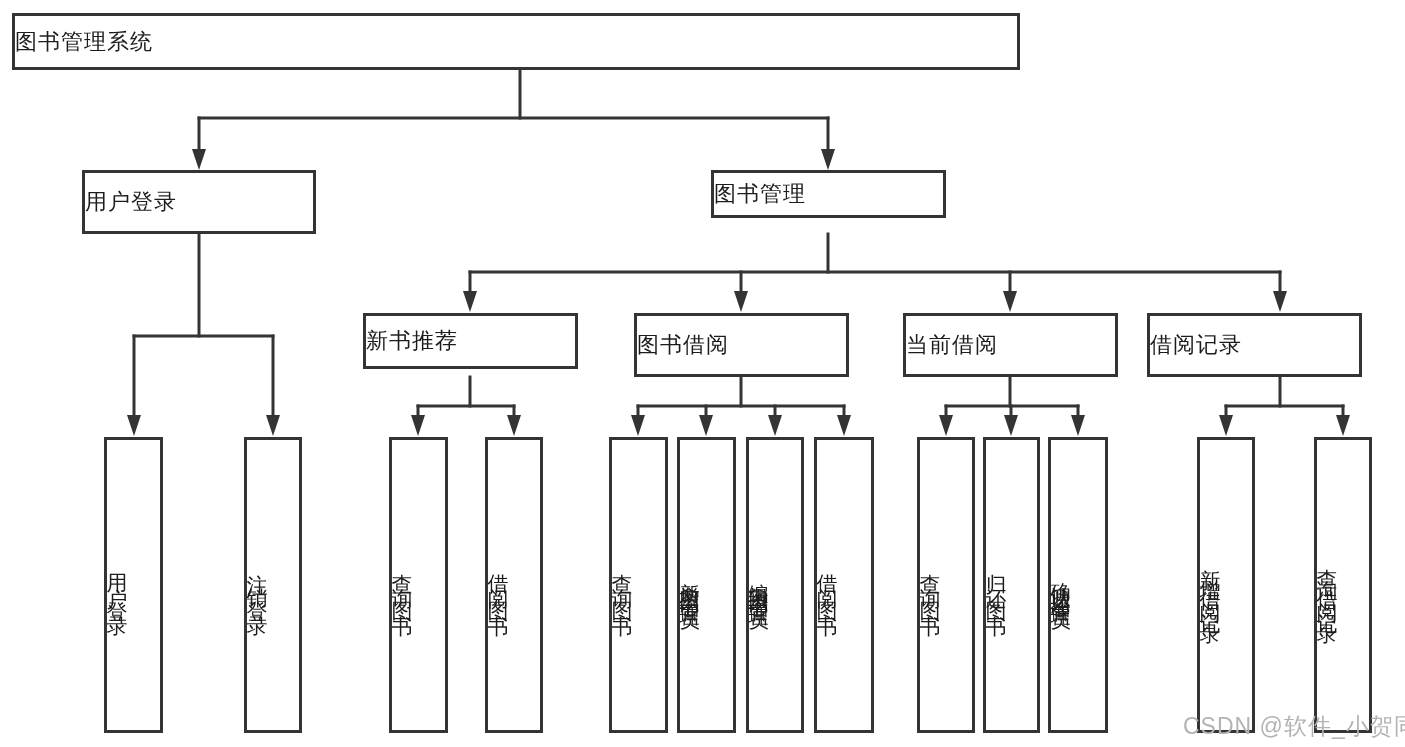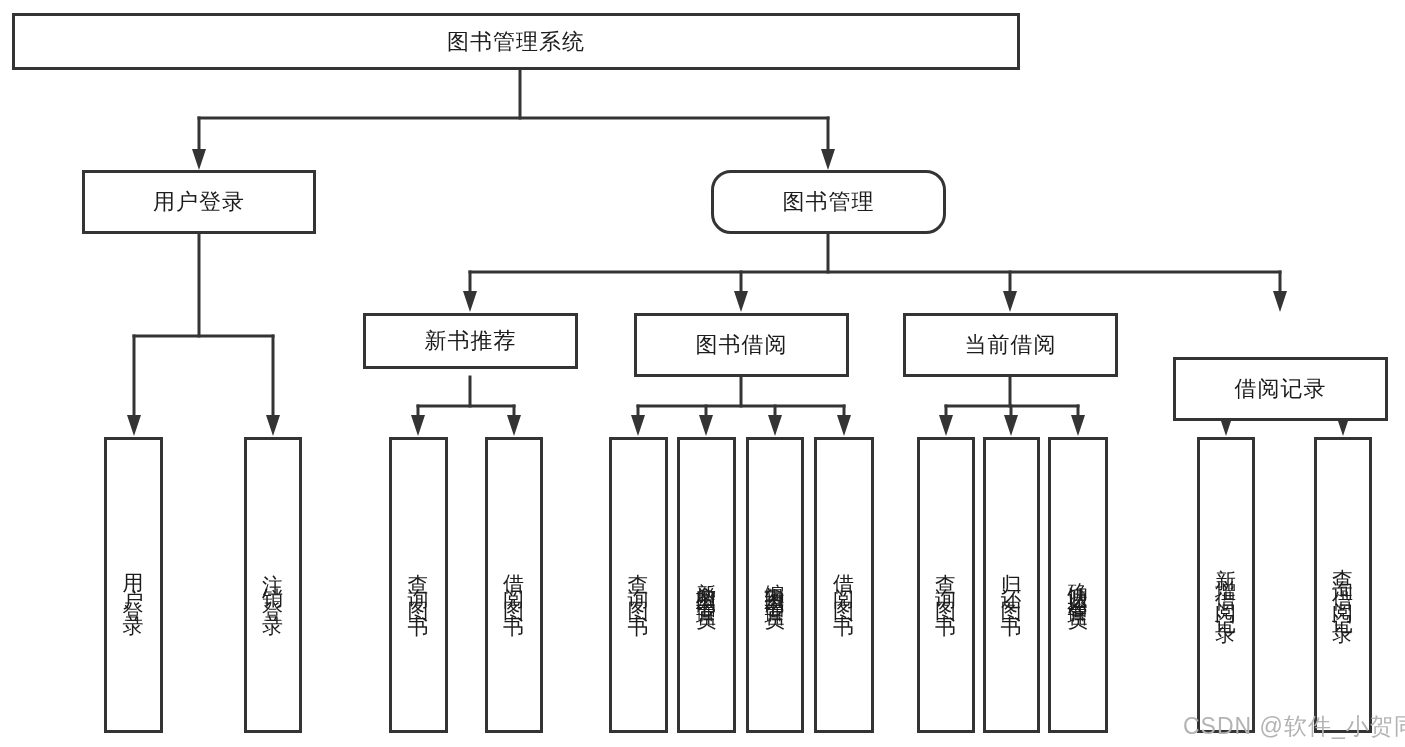--- a/index.html
+++ b/index.html
@@ -9,21 +9,21 @@
     background:#ffffff;
     font-family:"Liberation Sans","DejaVu Sans",sans-serif;
     overflow:hidden;
   }
   svg.connectors{position:absolute;left:0;top:0;width:1405px;height:747px;}
   .box{
     position:absolute;
     background:#ffffff;
     border:3px solid #343434;
     box-sizing:border-box;
-    display:flex;align-items:center;justify-content:center;
+    display:flex;align-items:center;
     color:#1c1c1c;
   }
   .hbox{font-size:22px;letter-spacing:1px;}
   .root{font-size:22px;}
   .vtext{
     writing-mode:vertical-rl;
     text-orientation:mixed;
     font-size:21px;
     letter-spacing:14px;
     line-height:1;
@@ -113,34 +113,34 @@
     </g>
   </svg>
 
   <div class="box hbox root" style="left:12px;top:13px;width:1008px;height:57px;">
     <span>图书管理系统</span>
   </div>
 
   <div class="box hbox" style="left:82px;top:170px;width:234px;height:64px;">
     <span>用户登录</span>
   </div>
-  <div class="box hbox" style="left:711px;top:170px;width:235px;height:64px;border-radius:20px;">
+  <div class="box hbox" style="left:711px;top:170px;width:235px;height:48px;">
     <span>图书管理</span>
   </div>
 
   <div class="box hbox" style="left:363px;top:313px;width:215px;height:56px;">
     <span>新书推荐</span>
   </div>
   <div class="box hbox" style="left:903px;top:313px;width:215px;height:64px;">
     <span>当前借阅</span>
   </div>
   <div class="box hbox" style="left:634px;top:313px;width:215px;height:64px;">
     <span>图书借阅</span>
   </div>
-  <div class="box hbox" style="left:1173px;top:313px;width:215px;height:64px;margin-top:44px;">
+  <div class="box hbox" style="left:1147px;top:313px;width:215px;height:64px;">
     <span>借阅记录</span>
   </div>
 
   <div class="box" style="left:104px;top:437px;width:59px;height:296px;">
     <span class="vtext">用户登录</span>
   </div>
   <div class="box" style="left:244px;top:437px;width:58px;height:296px;">
     <span class="vtext">注销登录</span>
   </div>
 

